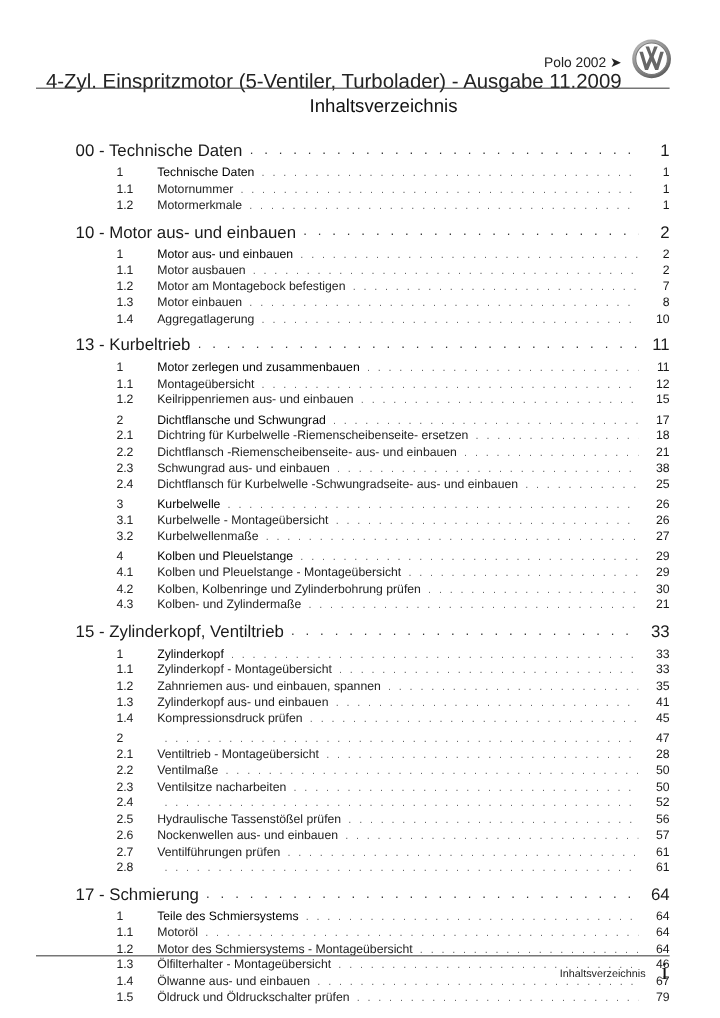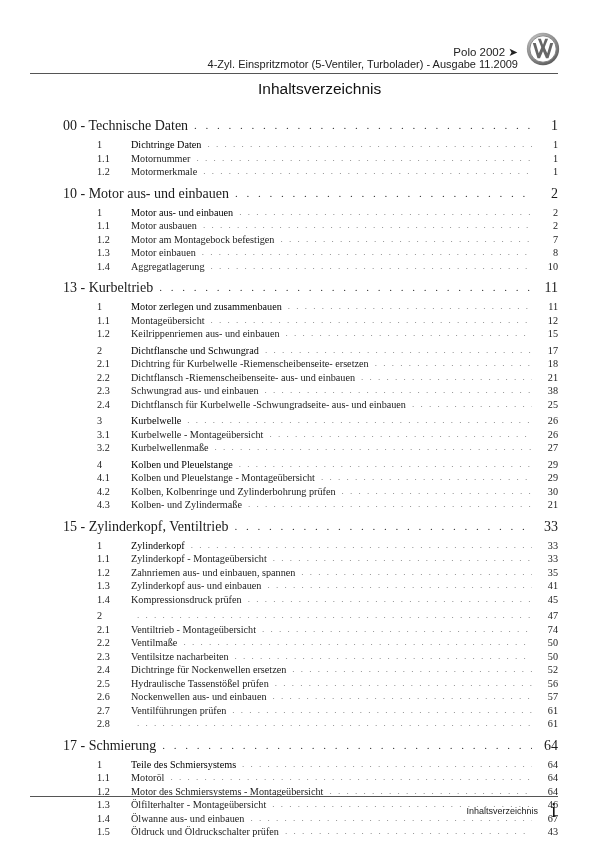--- a/index.html
+++ b/index.html
@@ -1,25 +1,25 @@
 <!DOCTYPE html>
 <html><head>
 <meta charset="utf-8">
 <style>
   html, body { margin:0; padding:0; background:#ffffff; }
   body { width:600px; height:848px; position:relative; overflow:hidden;
          font-family:"Liberation Sans", sans-serif; color:#1a1a1a; }
   .hdr-model { position:absolute; right:82px; top:45px; font-size:11.5px; color:#222;text-align:center; }
-  .hdr-sub { position:absolute; right:82px; top:58px; font-size:11px; color:#222; white-space:nowrap; }
+  .hdr-sub { position:absolute; right:82px; top:58px; font-size:17px; color:#222; white-space:nowrap; }
   .hdr-rule { position:absolute; left:30px; top:73px; width:528px; height:1px; background:#555; }
   .logo { position:absolute; left:526px; top:32px; width:34px; height:34px; }
   .doc-title { position:absolute; left:258px; top:80px; font-size:15.5px; color:#111; }
   .toc { position:absolute; left:63px; top:116px; width:495px; }
   .chapter { margin-bottom:5px; }
-  .row { display:flex; align-items:flex-start; white-space:nowrap;font-family:Liberation Serif, serif; }
+  .row { display:flex; align-items:flex-start; white-space:nowrap; }
   .row.ch { font-size:14px; height:19px; line-height:19px; margin-bottom:1px; }
   .row.sec { font-size:10.2px; height:13.5px; line-height:13.5px; }
   .row.sec.top { margin-top:3px; }
   .row.sec .num { width:34px; padding-left:34px; flex:none; color:#222; }
   .row.sec .title { color:#222; }
   .row.sec.top .title { color:#000; }
   .dots { flex:1; overflow:hidden; margin:0 6px; color:#666; letter-spacing:2px; font-size:9px; }
   .dots::before { content:". . . . . . . . . . . . . . . . . . . . . . . . . . . . . . . . . . . . . . . . . . . . . . . . . . . . . . . . . . . . . . . . . . . . . . . . . . . . . . . . . . . . . . . . . . . . . . . . . . . . . . . . . . . . . . . . . . . . . . . . . . . . . . . . . . ."; }
   .row.ch .dots { font-size:11px; letter-spacing:3px; color:#333; }
   .page { flex:none; width:20px; text-align:right; }
@@ -53,21 +53,21 @@
 
 <div class="toc" id="toc">
     <div class="chapter">
       <div class="row ch">
         <span>00 - Technische Daten</span>
         <span class="dots"></span>
         <span class="page">1</span>
       </div>
       <div class="row sec top">
         <span class="num">1</span>
-        <span class="title">Dichtringe Daten</span>
+        <span class="title">Technische Daten</span>
         <span class="dots"></span>
         <span class="page">1</span>
       </div>
       <div class="row sec">
         <span class="num">1.1</span>
         <span class="title">Motornummer</span>
         <span class="dots"></span>
         <span class="page">1</span>
       </div>
       <div class="row sec">
@@ -250,37 +250,36 @@
       <div class="row sec top">
         <span class="num">2</span>
         <span class="title"></span>
         <span class="dots"></span>
         <span class="page">47</span>
       </div>
       <div class="row sec">
         <span class="num">2.1</span>
         <span class="title">Ventiltrieb - Montageübersicht</span>
         <span class="dots"></span>
-        <span class="page">74</span>
+        <span class="page">28</span>
       </div>
       <div class="row sec">
         <span class="num">2.2</span>
         <span class="title">Ventilmaße</span>
         <span class="dots"></span>
         <span class="page">50</span>
       </div>
       <div class="row sec">
         <span class="num">2.3</span>
         <span class="title">Ventilsitze nacharbeiten</span>
         <span class="dots"></span>
         <span class="page">50</span>
       </div>
       <div class="row sec">
         <span class="num">2.4</span>
-        <span class="title">Dichtringe für Nockenwellen ersetzen</span>
         <span class="dots"></span>
         <span class="page">52</span>
       </div>
       <div class="row sec">
         <span class="num">2.5</span>
         <span class="title">Hydraulische Tassenstößel prüfen</span>
         <span class="dots"></span>
         <span class="page">56</span>
       </div>
       <div class="row sec">
@@ -334,21 +333,21 @@
       <div class="row sec">
         <span class="num">1.4</span>
         <span class="title">Ölwanne aus- und einbauen</span>
         <span class="dots"></span>
         <span class="page">67</span>
       </div>
       <div class="row sec">
         <span class="num">1.5</span>
         <span class="title">Öldruck und Öldruckschalter prüfen</span>
         <span class="dots"></span>
-        <span class="page">43</span>
+        <span class="page">79</span>
       </div>
     </div>
   </div>
 
 <div>
   <div class="ftr-rule"></div>
   <div class="ftr-label">Inhaltsverzeichnis</div>
   <div class="ftr-page">i</div>
 </div>
 

